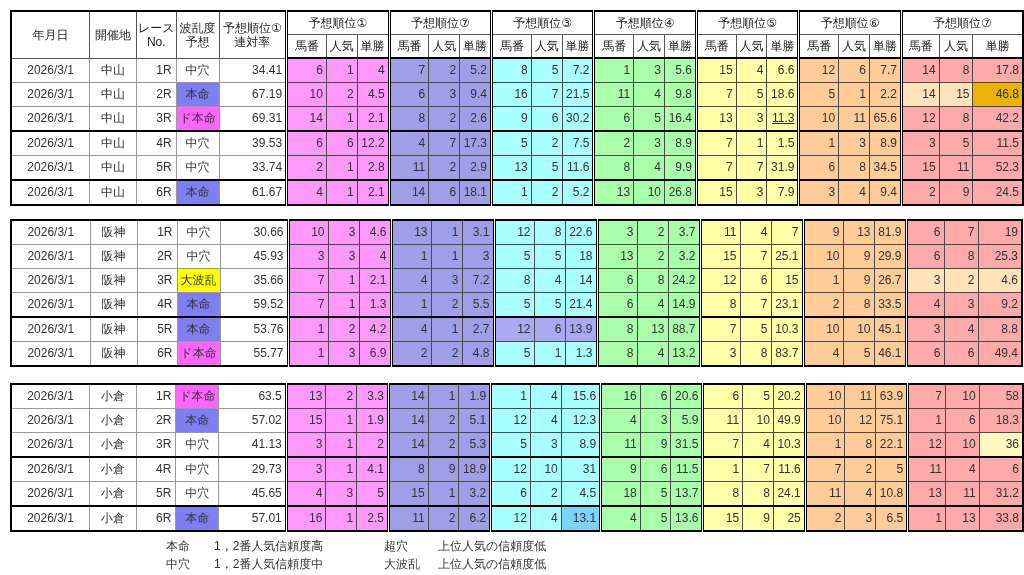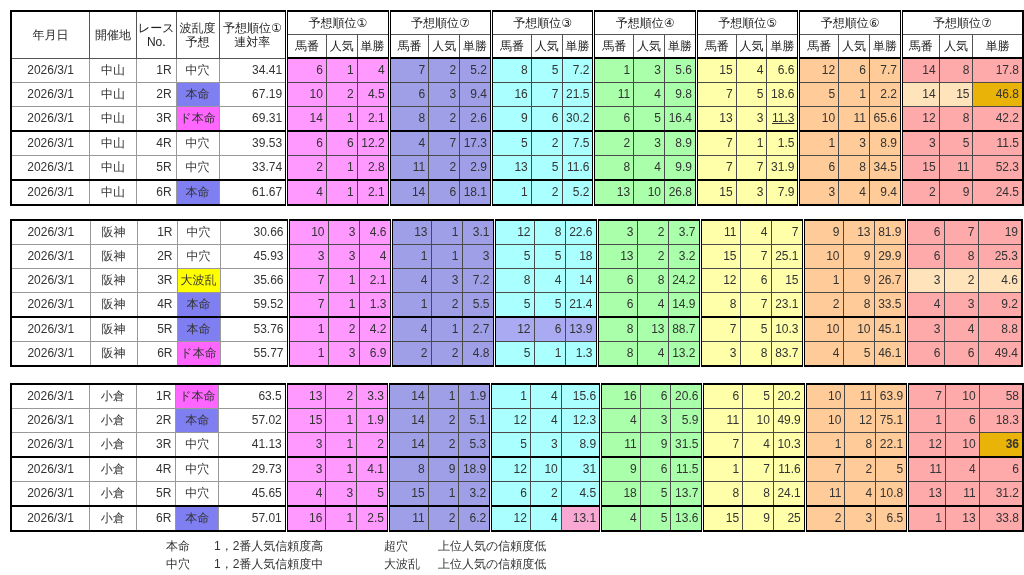--- a/index.html
+++ b/index.html
@@ -573,21 +573,21 @@
             <td class="c" style="background: rgb(170, 255, 170);">9</td>
             <td class="c" style="background: rgb(170, 255, 170);">31.5</td>
             <td class="c gs" style="background: rgb(255, 255, 170);">7</td>
             <td class="c" style="background: rgb(255, 255, 170);">4</td>
             <td class="c" style="background: rgb(255, 255, 170);">10.3</td>
             <td class="c gs" style="background: rgb(255, 204, 153);">1</td>
             <td class="c" style="background: rgb(255, 204, 153);">8</td>
             <td class="c" style="background: rgb(255, 204, 153);">22.1</td>
             <td class="c gs" style="background: rgb(255, 170, 170);">12</td>
             <td class="c" style="background: rgb(255, 170, 170);">10</td>
-            <td class="c" style="background: #eab308; font-weight: bold;">36</td>
+            <td class="c" style="background: #fef9c3;">36</td>
           </tr>
           <tr>
             <td class="w ctr">2026/3/1</td>
             <td class="w ctr">小倉</td>
             <td class="w" style="padding-right: 4px;">4R</td>
             <td class="w ctr">中穴</td>
             <td class="w">29.73</td>
             <td class="c gs" style="background: rgb(255, 153, 255);">3</td>
             <td class="c" style="background: rgb(255, 153, 255);">1</td>
             <td class="c" style="background: rgb(255, 153, 255);">4.1</td>
@@ -645,21 +645,21 @@
             <td class="w ctr" style="background: rgb(127, 127, 242);">本命</td>
             <td class="w">57.01</td>
             <td class="c gs" style="background: rgb(255, 153, 255);">16</td>
             <td class="c" style="background: rgb(255, 153, 255);">1</td>
             <td class="c" style="background: rgb(255, 153, 255);">2.5</td>
             <td class="c gs" style="background: rgb(159, 159, 232);">11</td>
             <td class="c" style="background: rgb(159, 159, 232);">2</td>
             <td class="c" style="background: rgb(159, 159, 232);">6.2</td>
             <td class="c gs" style="background: rgb(170, 255, 255);">12</td>
             <td class="c" style="background: rgb(170, 255, 255);">4</td>
-            <td class="c" style="background: #f9a8d4; padding-left: 11px;">13.1</td>
+            <td class="c" style="background: #7dd3fc; padding-left: 11px;">13.1</td>
             <td class="c gs" style="background: rgb(170, 255, 170);">4</td>
             <td class="c" style="background: rgb(170, 255, 170);">5</td>
             <td class="c" style="background: rgb(170, 255, 170);">13.6</td>
             <td class="c gs" style="background: rgb(255, 255, 170);">15</td>
             <td class="c" style="background: rgb(255, 255, 170);">9</td>
             <td class="c" style="background: rgb(255, 255, 170);">25</td>
             <td class="c gs" style="background: rgb(255, 204, 153);">2</td>
             <td class="c" style="background: rgb(255, 204, 153);">3</td>
             <td class="c" style="background: rgb(255, 204, 153);">6.5</td>
             <td class="c gs" style="background: rgb(255, 170, 170);">1</td>

